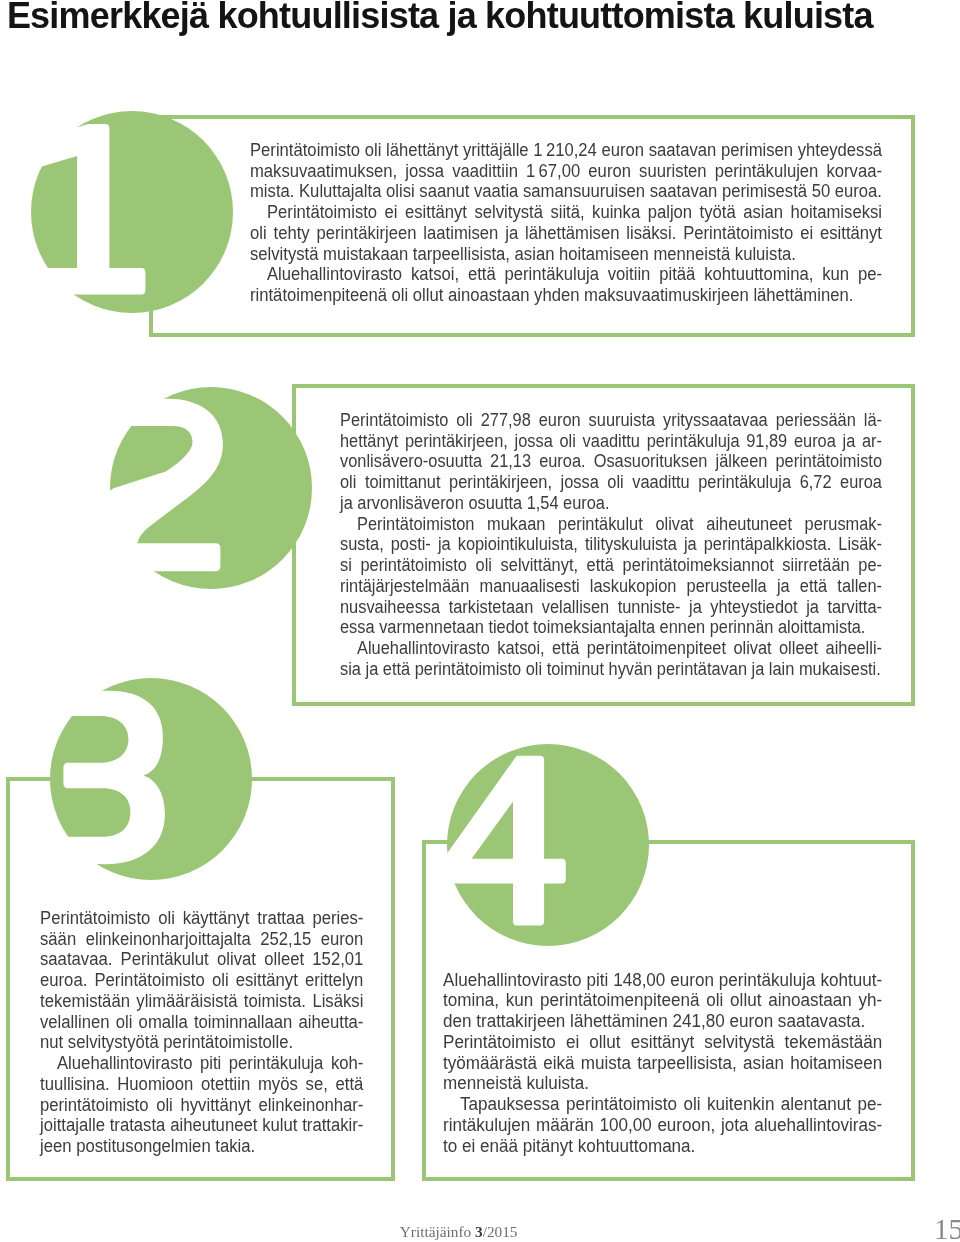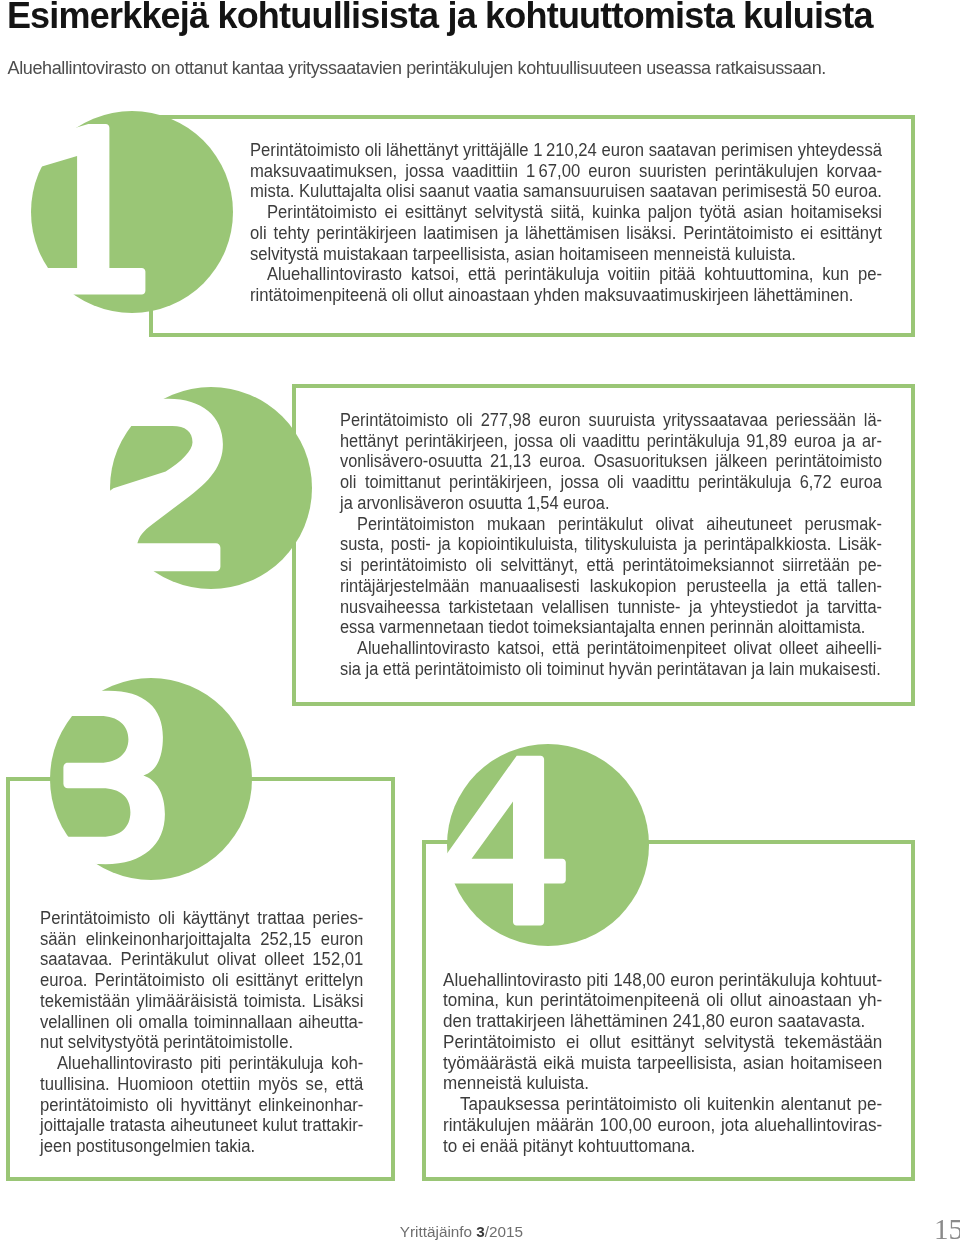--- a/index.html
+++ b/index.html
@@ -16,30 +16,29 @@
 
   .case-box{position:absolute;border:4.7px solid #9ac676;box-sizing:border-box;background:transparent;}
   .badge{position:absolute;width:202px;height:202px;}
   .badge svg{display:block;width:202px;height:202px;}
 
   .body-col{position:absolute;}
   .ln{font-size:18px;line-height:20.75px;color:#3c3c3c;height:20.75px;white-space:nowrap;}
   .ln.just{white-space:normal;text-align:justify;text-align-last:justify;}
   .ln.ind{text-indent:var(--ind,17px);}
 
-  .footer-issue{position:absolute;font-size:15.3px;color:#6e6e6e;white-space:nowrap;line-height:18px;}
+  .footer-issue{position:absolute;font-size:15.3px;color:#6e6e6e;white-space:nowrap;line-height:18px;font-family:Liberation Serif, serif;}
   .footer-issue .num{font-weight:bold;color:#3a3a3a;}
   .footer-page{position:absolute;font-family:"Liberation Serif",serif;font-size:29px;color:#8a8a8a;line-height:29px;}
 </style>
 </head>
 <body>
 
 <div class="page">
   <div class="doc-title">Esimerkkejä kohtuullisista ja kohtuuttomista kuluista</div>
-  <div class="doc-sub">Aluehallintovirasto on ottanut kantaa yrityssaatavien perintäkulujen kohtuullisuuteen useassa ratkaisussaan.</div>
   <div class="case-box" style="left:148.6px;top:114.9px;width:766.1px;height:221.8px;"></div>
   <div class="case-box" style="left:291.7px;top:383.9px;width:622.9px;height:321.9px;"></div>
   <div class="case-box" style="left:6.2px;top:777.4px;width:389.0px;height:403.6px;"></div>
   <div class="case-box" style="left:421.6px;top:840.4px;width:493.2px;height:340.6px;"></div>
   <div class="badge" style="left:31.0px;top:111.0px;">
     <svg viewBox="0 0 202 202" width="202" height="202" xmlns="http://www.w3.org/2000/svg">
       <circle cx="101" cy="101" r="101" fill="#9ac676"></circle>
       <path d="M-45,17.8 L15.4,0 L32.8,0 C34.9,0 36.5,1.6 36.5,3.7 L36.5,143.9 L68.8,143.9 C70.9,143.9 72.5,145.5 72.5,147.6 L72.5,166.7 C72.5,168.8 70.9,170.4 68.8,170.4 L-45,170.4 L-45,143.9 L4.2,143.9 L4.2,32.1 L-45,46.6 Z" fill="#ffffff" fill-rule="nonzero" transform="translate(41.90 13.00)"></path>
     </svg>
   </div>

